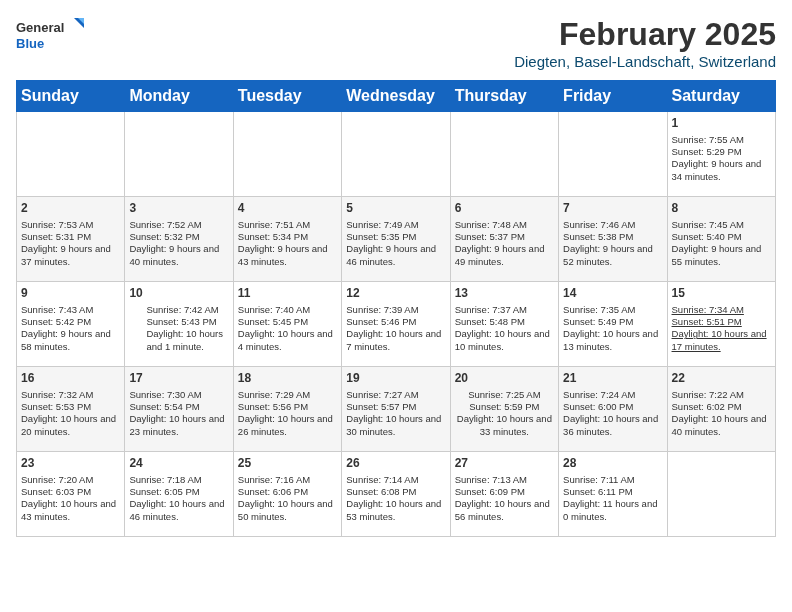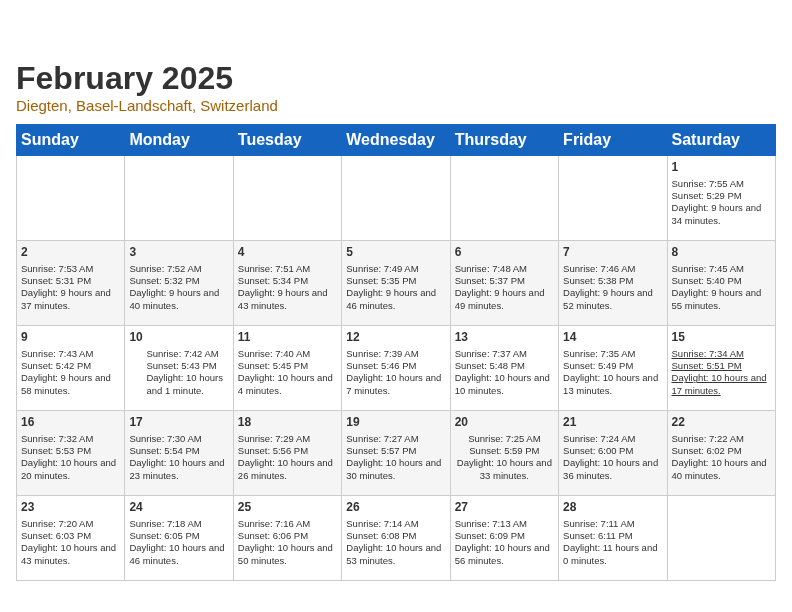--- a/index.html
+++ b/index.html
@@ -15,31 +15,31 @@
       justify-content: space-between;
       align-items: flex-start;
       margin-bottom: 10px;
     }
     .logo {
       display: flex;
       align-items: center;
       gap: 4px;
     }
     .title-block {
-      margin-top: 44px;
+      text-align: right;
     }
     .title-block h1 {
       font-size: 32px;
       font-weight: bold;
       color: #333;
     }
     .title-block h2 {
       font-size: 15px;
       font-weight: normal;
-      color: #a16207;
+      color: #0c4a6e;
     }
     table {
       width: 100%;
       border-collapse: collapse;
       font-size: 10.5px;
     }
     thead tr th {
       background-color: #1565C0;
       color: #fff;
       padding: 6px 4px;
@@ -75,20 +75,28 @@
       color: #333;
     }
     .empty-cell {
       background-color: #f9f9f9;
     }
   </style>
 </head>
 <body>
 
 <div class="header">
+  <div class="logo">
+  <svg width="70" height="38" viewBox="0 0 70 38" xmlns="http://www.w3.org/2000/svg">
+    <text x="0" y="16" font-size="13" font-weight="bold" fill="#333" font-family="Arial">General</text>
+    <text x="0" y="32" font-size="13" font-weight="bold" fill="#1565C0" font-family="Arial">Blue</text>
+    <polygon points="58,2 68,2 68,12" fill="#1565C0"></polygon>
+    <polygon points="62,2 68,2 68,8" fill="#64B5F6"></polygon>
+  </svg>
+</div>
   <div class="title-block">
     <h1>February 2025</h1>
     <h2>Diegten, Basel-Landschaft, Switzerland</h2>
   </div>
 </div>
 
 <table>
   <thead>
     <tr>
       <th>Sunday</th>

